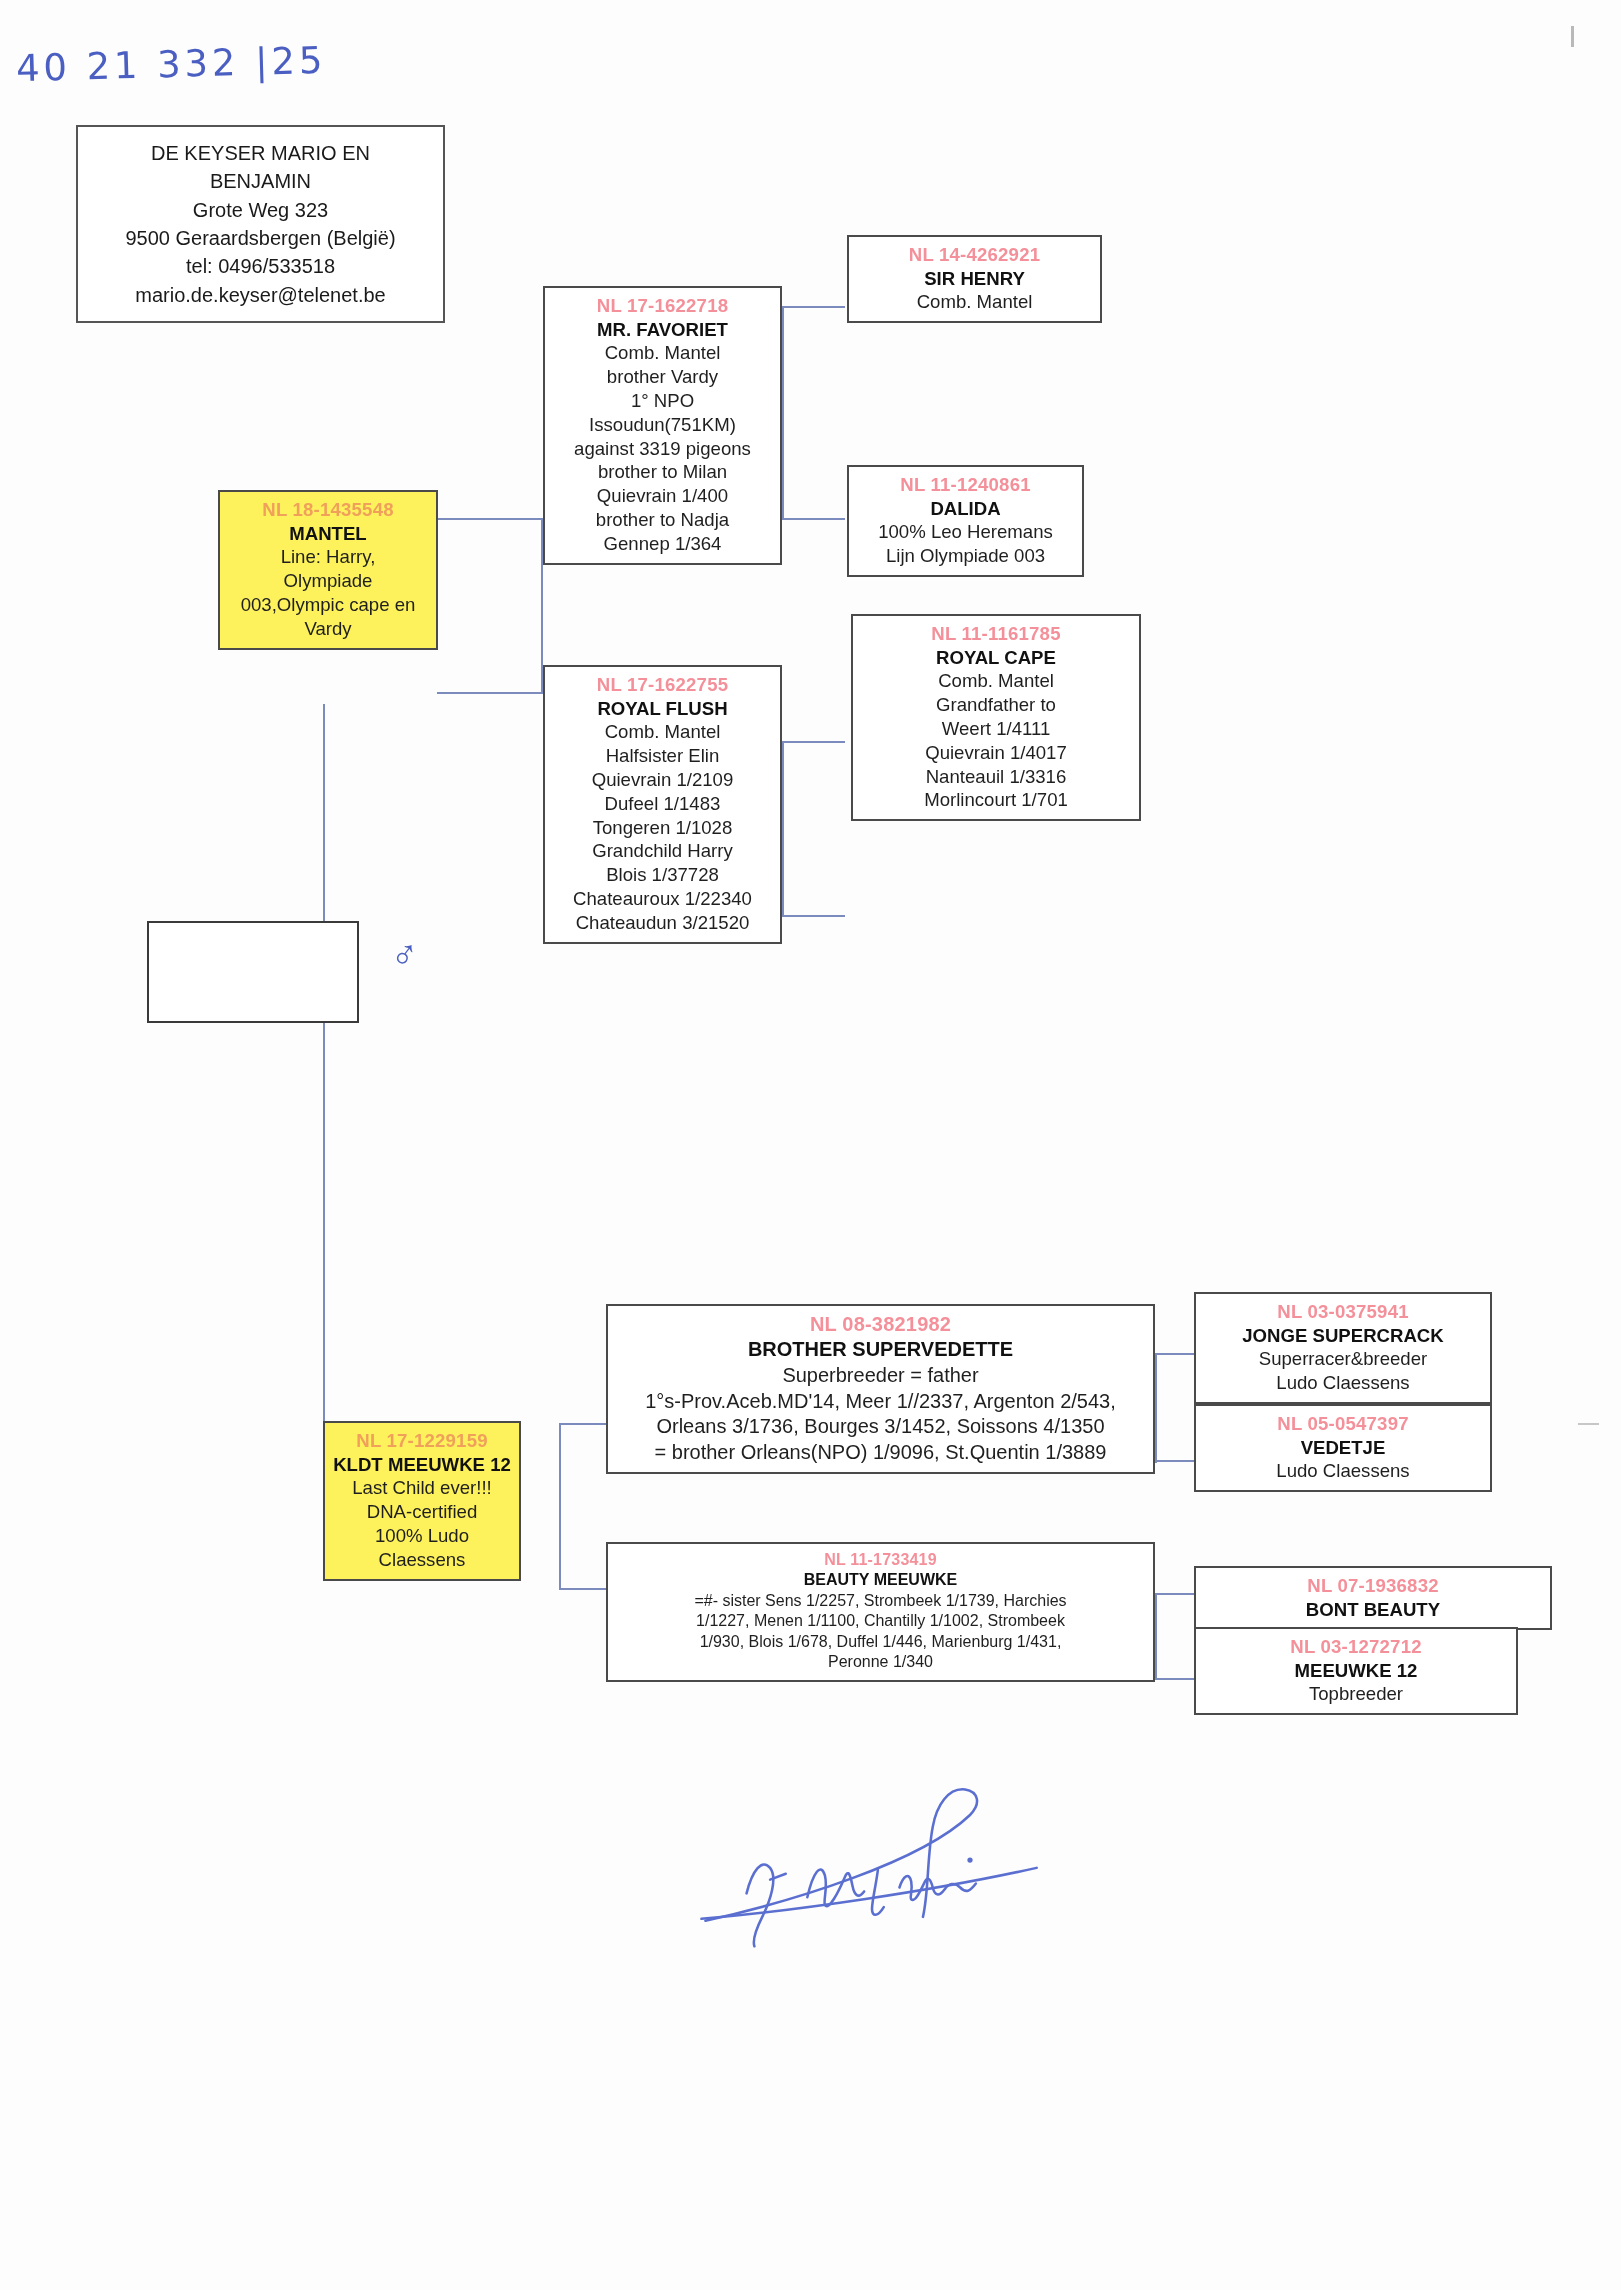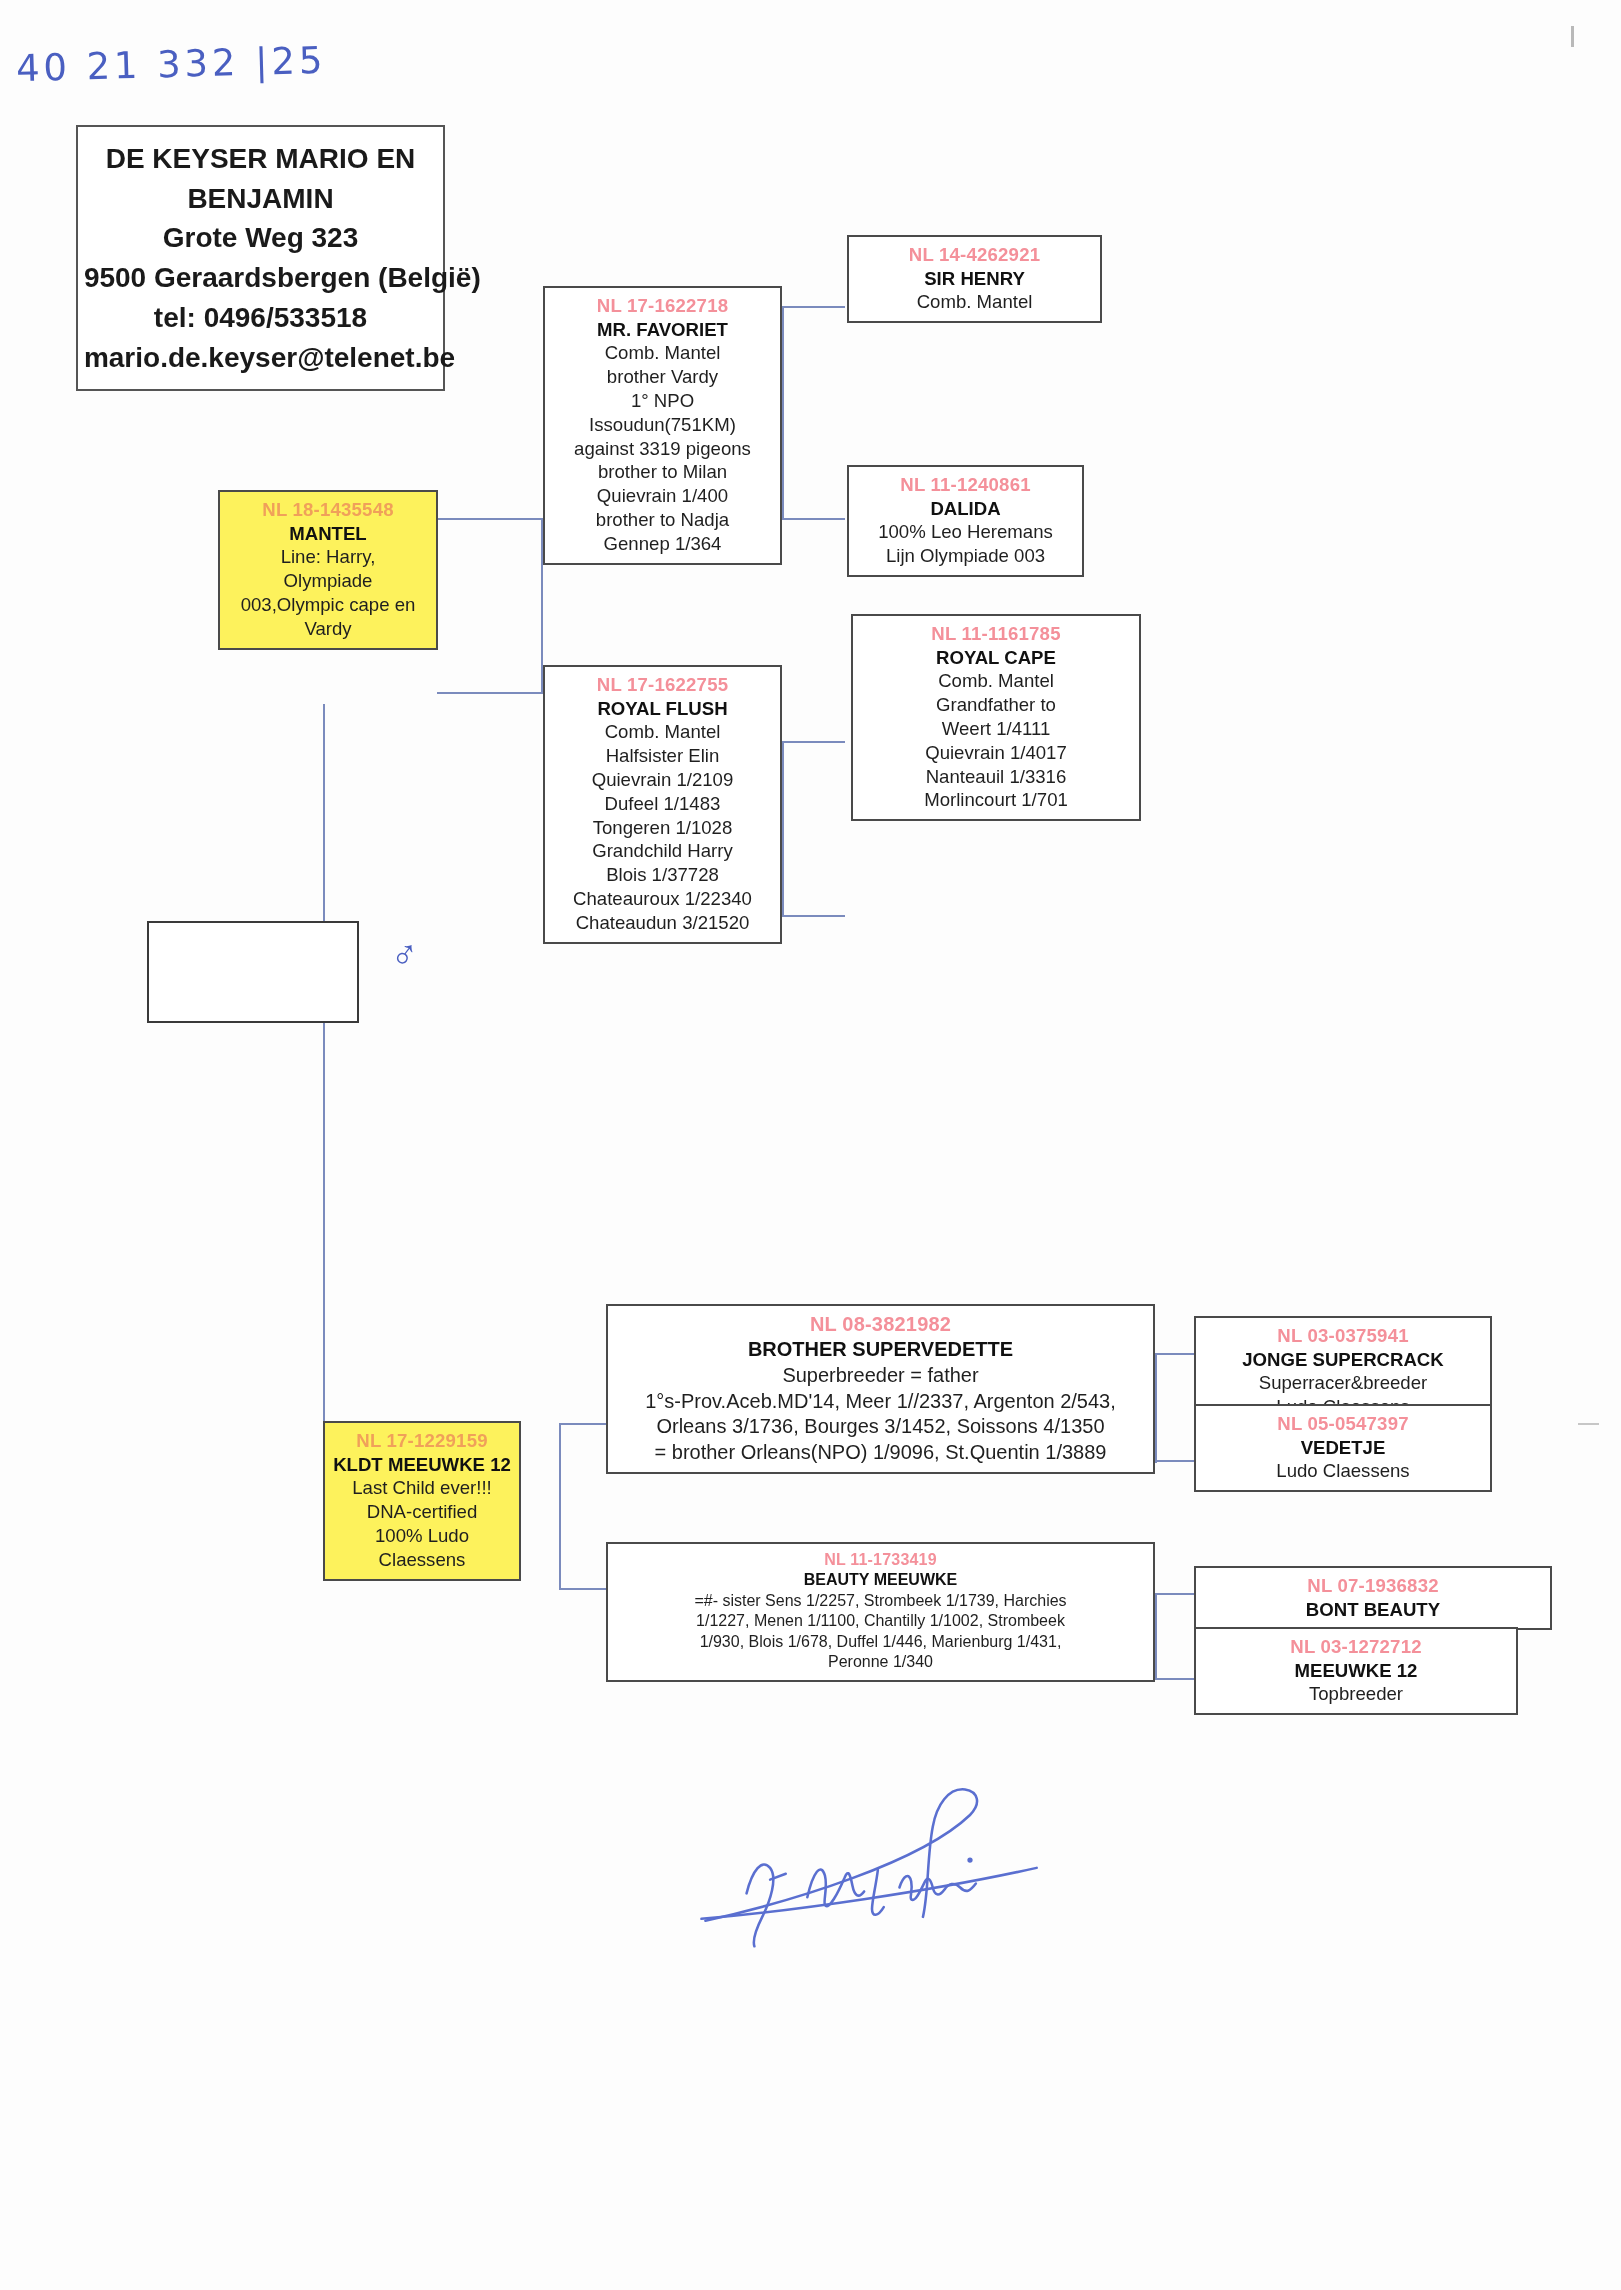--- a/index.html
+++ b/index.html
@@ -51,22 +51,22 @@
   
   #addr {
     position: absolute;
     left: 76px;
     top: 125px;
     width: 369px;
     box-sizing: border-box;
     border: 2px solid #555;
     background: #fff;
     text-align: center;
-    font-weight: bold;
-    font-size: 28px;
+    font-weight: normal;
+    font-size: 20px;
     line-height: 1.42;
     padding: 11.8px 5.9px 11.8px 5.9px;
   }
   #addr div { white-space: nowrap; }
 
   
   .ln-h, .ln-v {
     position: absolute;
     background: #7b8bbd;
   }
@@ -241,21 +241,21 @@
 
   <div class="box" style="left:606px; top:1304px; width:549px; font-size:20px;">
     <span class="ring">NL 08-3821982</span>
     <span class="nm">BROTHER SUPERVEDETTE</span>
     <span class="ln">Superbreeder = father</span>
     <span class="ln">1°s-Prov.Aceb.MD'14, Meer 1//2337, Argenton 2/543,</span>
     <span class="ln">Orleans 3/1736, Bourges 3/1452, Soissons 4/1350</span>
     <span class="ln">= brother Orleans(NPO) 1/9096, St.Quentin 1/3889</span>
   </div>
 
-  <div class="box" style="left:1194px; top:1292px; width:298px;margin-top:24px;">
+  <div class="box" style="left:1194px; top:1292px; width:298px;">
     <span class="ring">NL 03-0375941</span>
     <span class="nm">JONGE SUPERCRACK</span>
     <span class="ln">Superracer&amp;breeder</span>
     <span class="ln">Ludo Claessens</span>
   </div>
 
   <div class="box" style="left:1194px; top:1404px; width:298px;">
     <span class="ring">NL 05-0547397</span>
     <span class="nm">VEDETJE</span>
     <span class="ln">Ludo Claessens</span>

